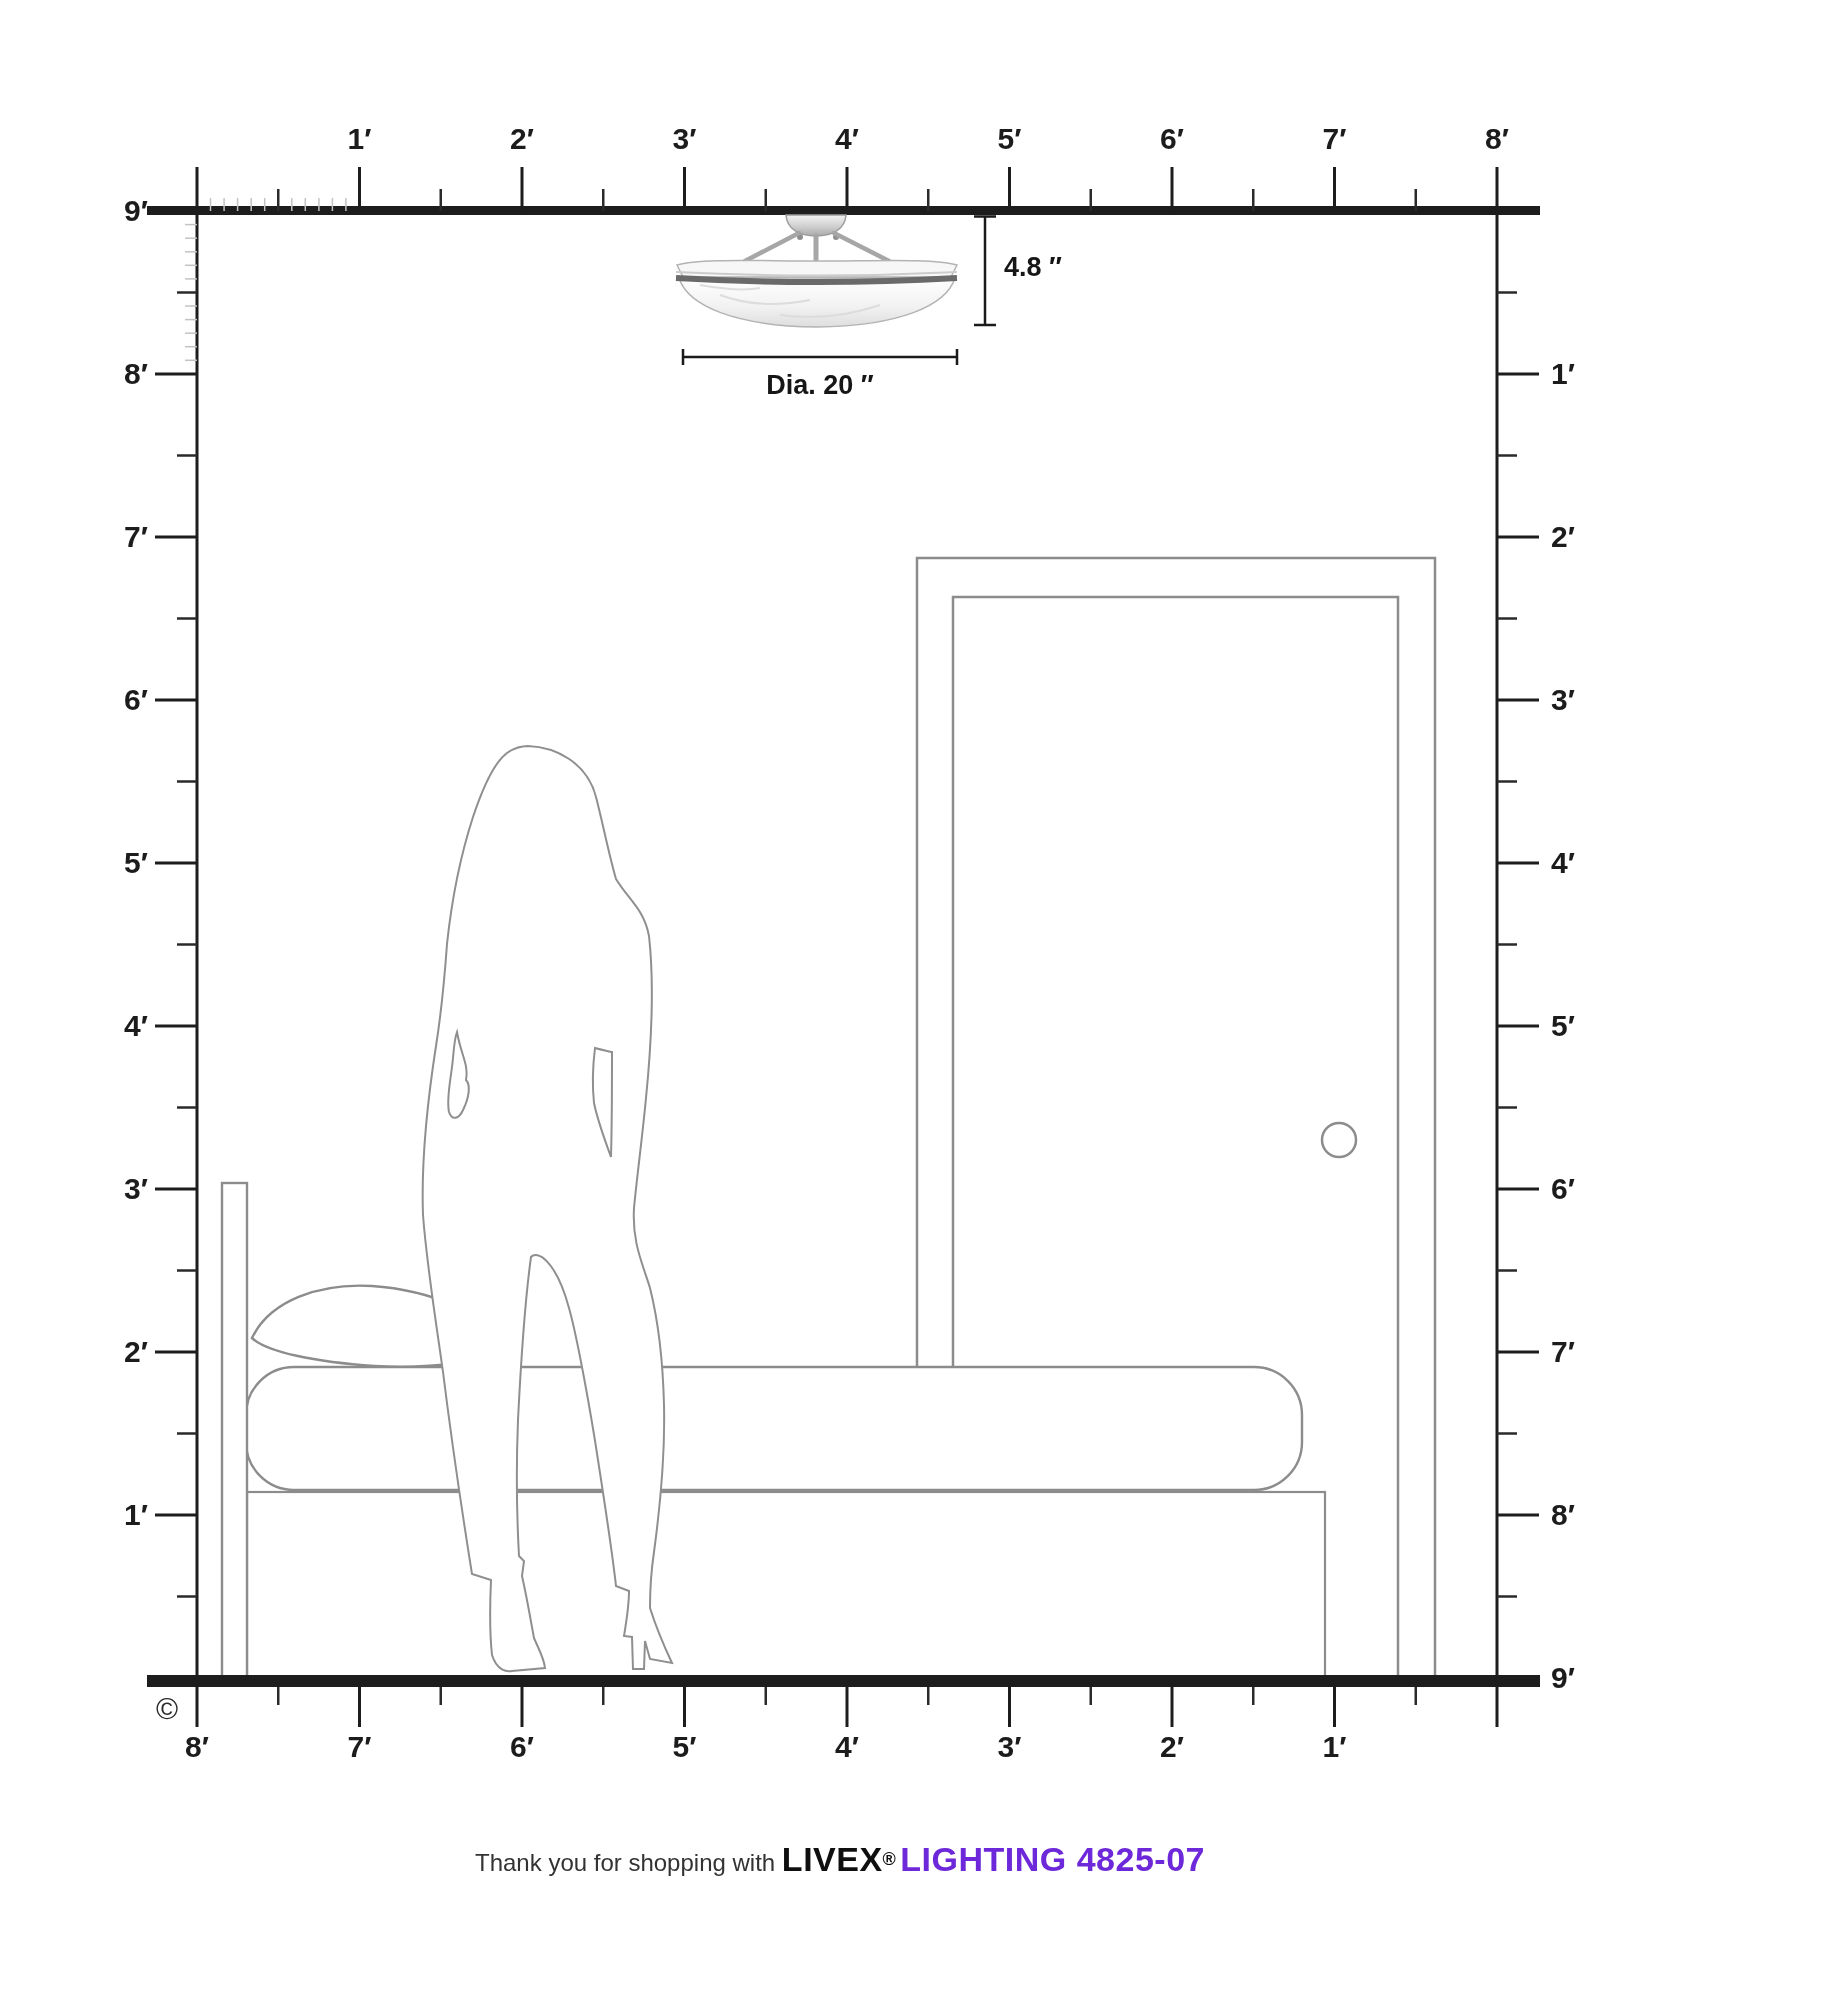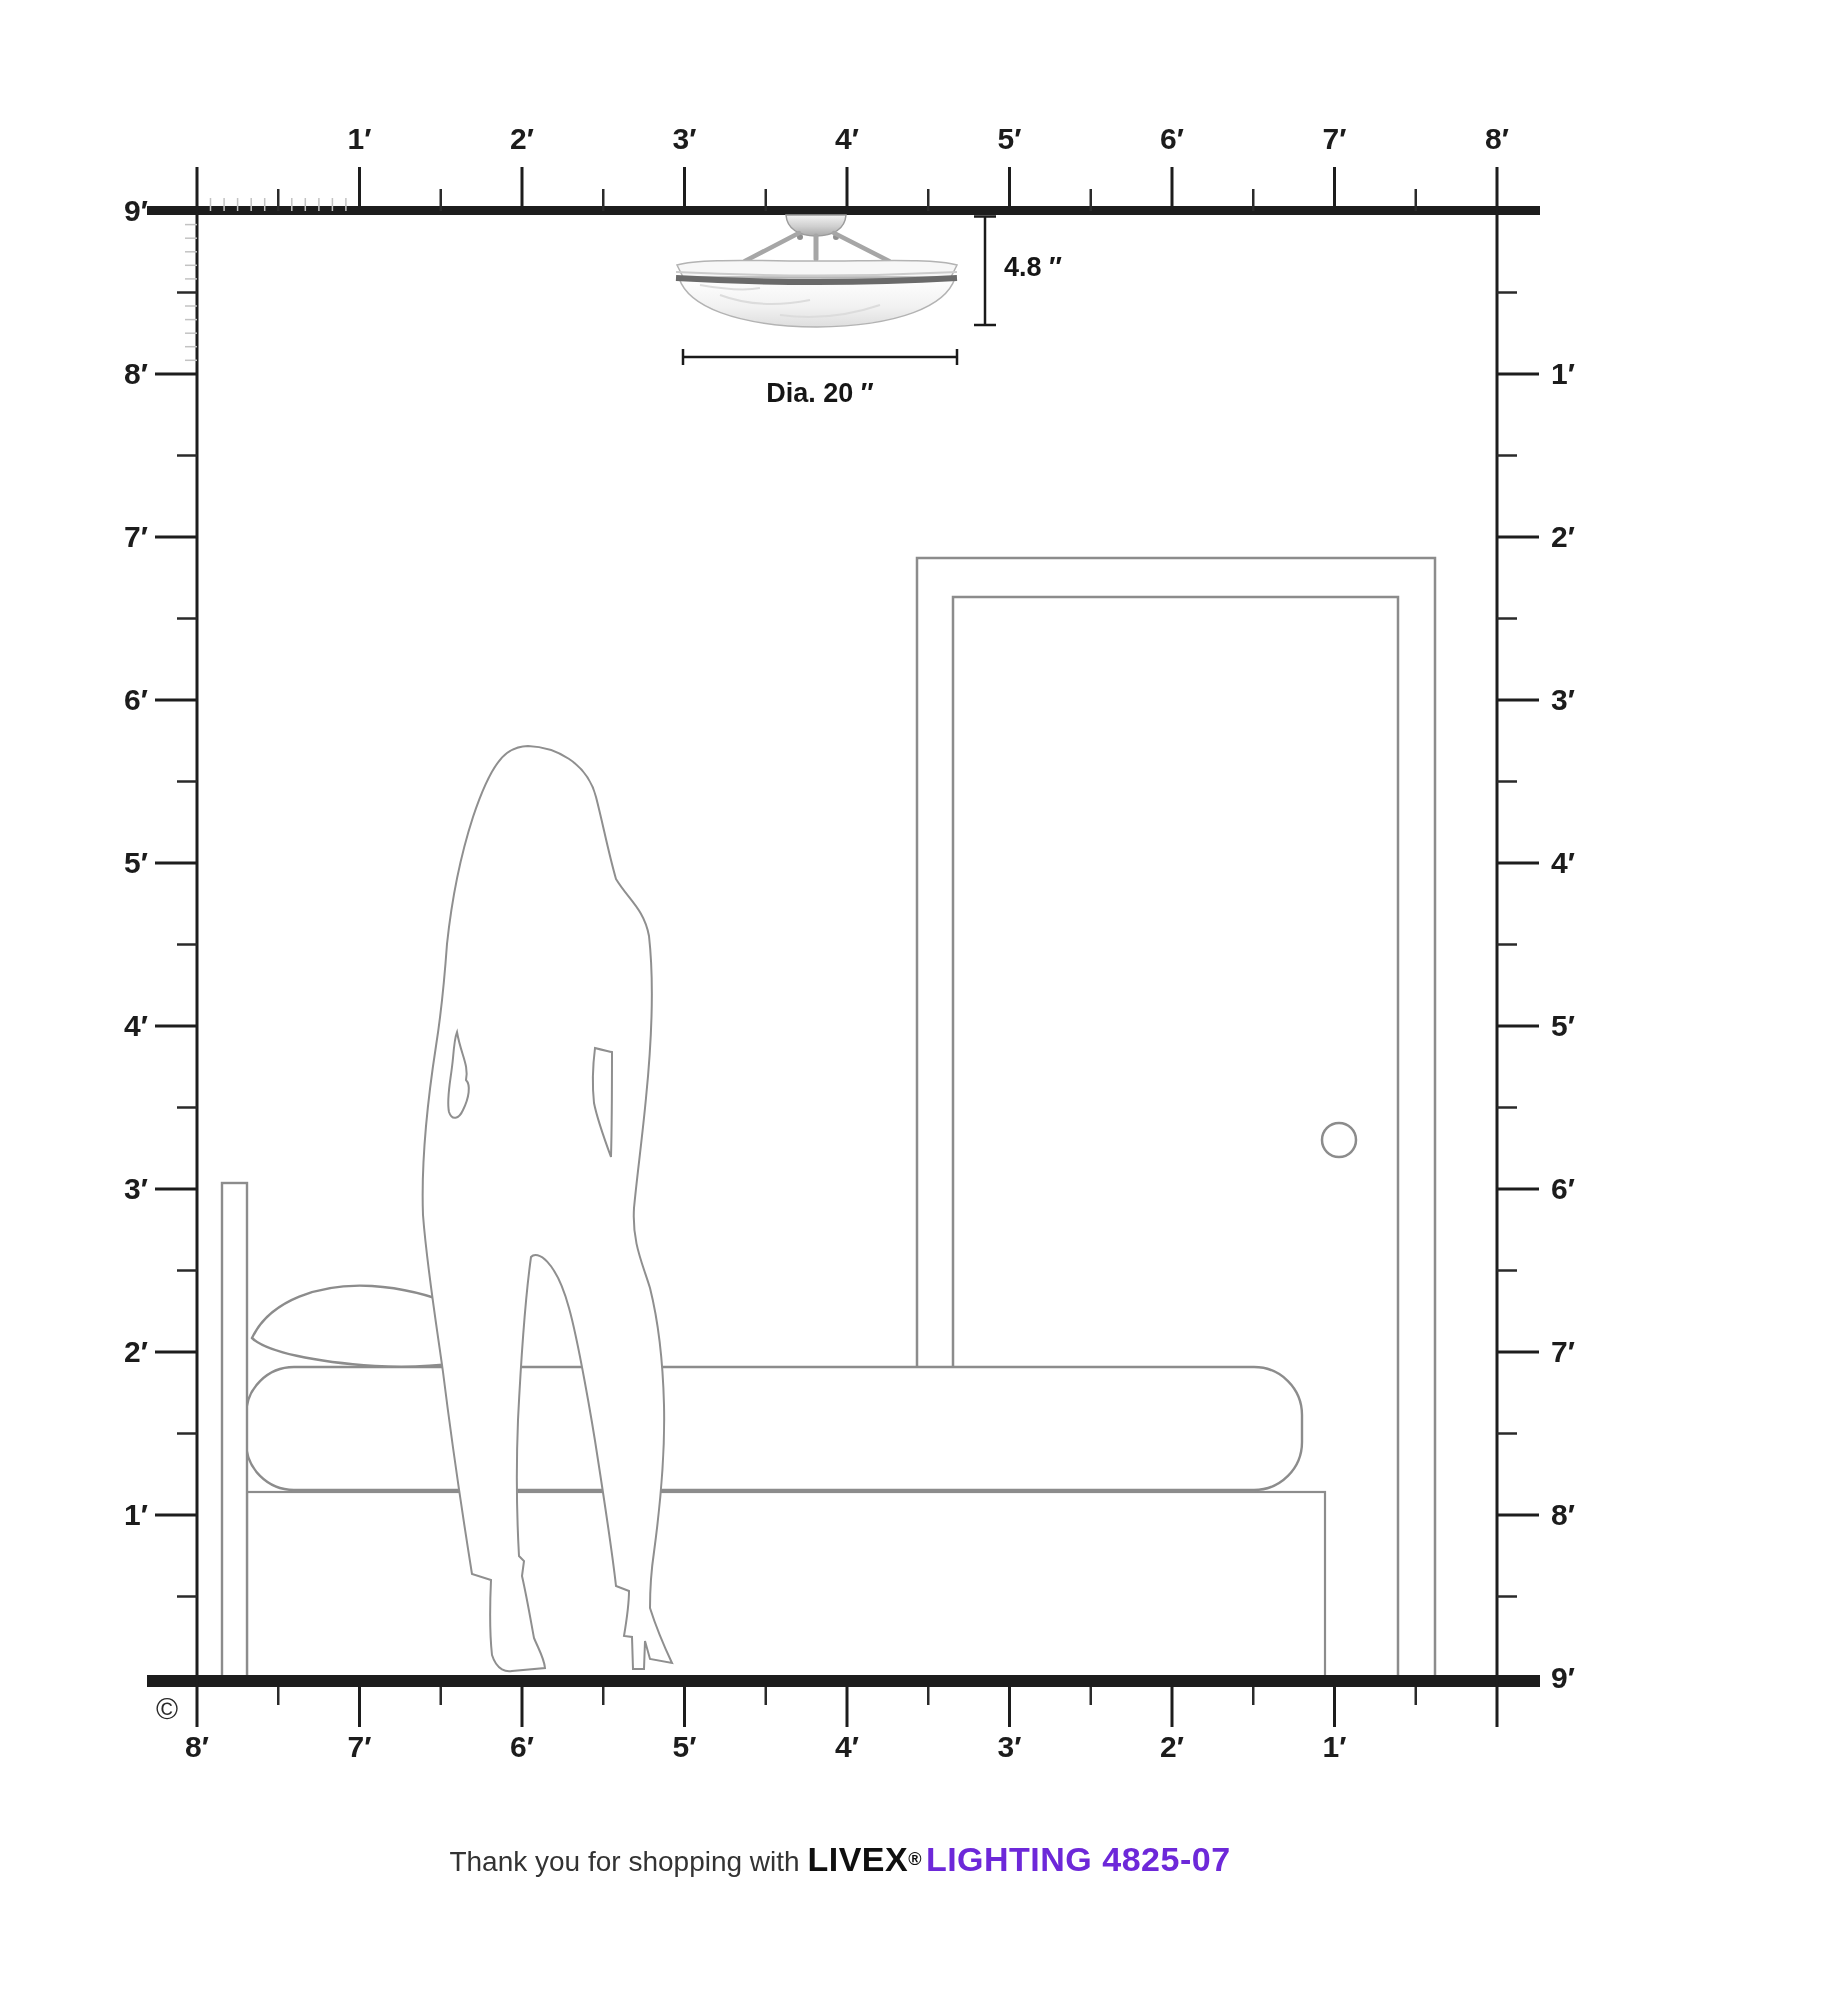--- a/index.html
+++ b/index.html
@@ -7,21 +7,21 @@
           font-family:"Liberation Sans","DejaVu Sans",sans-serif;}
   #scene{position:absolute;left:0;top:0;}
   .rlabel{position:absolute;font-size:30px;font-weight:600;color:#1c1c1c;line-height:36px;height:36px;}
   .rlabel.ctr{width:70px;text-align:center;}
   .rlabel.rt{width:70px;text-align:right;}
   .rlabel.lt{width:70px;text-align:left;}
   .dimlabel{position:absolute;font-size:27px;font-weight:600;color:#161616;}
   #dia-label{width:300px;text-align:center;}
   #copyright{position:absolute;left:156px;top:1692px;font-size:30px;color:#2a2a2a;}
   #caption{position:absolute;left:0;top:1840px;width:1680px;text-align:center;color:#111;}
-  #caption .thin{font-size:28px;font-weight:400;color:#333;letter-spacing:0px;}
+  #caption .thin{font-size:24px;font-weight:400;color:#333;letter-spacing:0px;}
   #caption .brand{font-size:34px;font-weight:700;color:#0f0f0f;letter-spacing:0.5px;}
   #caption .reg{font-size:18px;font-weight:700;vertical-align:super;color:#0f0f0f;}
   #caption .model{font-size:34px;font-weight:700;color:#6d28d9;letter-spacing:0.5px;}
 </style>
 </head>
 <body>
 
 <div id="canvas">
 
 <svg id="scene" width="1823" height="2000" viewBox="0 0 1823 2000">
@@ -280,21 +280,21 @@
 <div class="rlabel ctr" style="left:162px;top:1729px;">8′</div>
 <div class="rlabel ctr" style="left:324.5px;top:1729px;">7′</div>
 <div class="rlabel ctr" style="left:487px;top:1729px;">6′</div>
 <div class="rlabel ctr" style="left:649.5px;top:1729px;">5′</div>
 <div class="rlabel ctr" style="left:812px;top:1729px;">4′</div>
 <div class="rlabel ctr" style="left:974.5px;top:1729px;">3′</div>
 <div class="rlabel ctr" style="left:1137px;top:1729px;">2′</div>
 <div class="rlabel ctr" style="left:1299.5px;top:1729px;">1′</div>
 
 <div class="dimlabel" id="height-label" style="left:1004px;top:252px;">4.8 ″</div>
-<div class="dimlabel" id="dia-label" style="left:670px;top:370px;margin-top:8px;">Dia. 20 ″</div>
+<div class="dimlabel" id="dia-label" style="left:670px;top:370px;">Dia. 20 ″</div>
 
 <div id="copyright">©</div>
 
 <div id="caption">
   <span class="thin">Thank you for shopping with </span>
   <span class="brand">LIVEX</span><span class="reg">®</span>
   <span class="model"> LIGHTING 4825-07</span>
 </div>
 
 </div>

